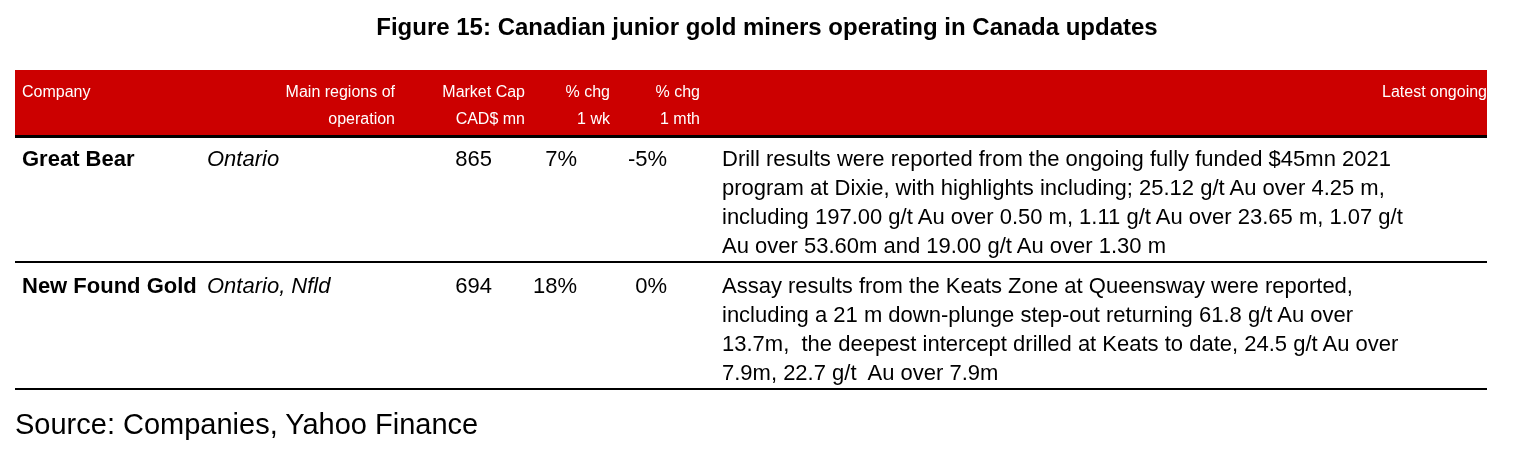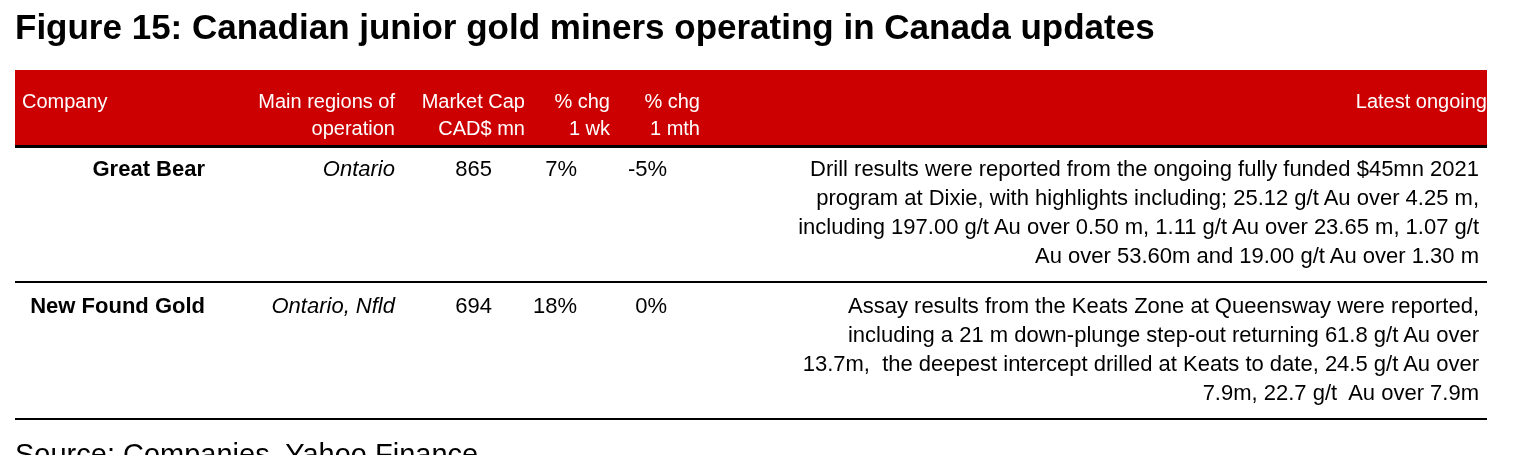--- a/index.html
+++ b/index.html
@@ -5,65 +5,66 @@
   * { margin: 0; padding: 0; box-sizing: border-box; }
   html, body {
     width: 1519px; height: 455px;
     background: #ffffff;
     font-family: "Liberation Sans", "DejaVu Sans", sans-serif;
     color: #000;
     overflow: hidden;
   }
   .figure-title {
     margin: 6px 0 0 15px;
-    font-size: 35px;
+    font-size: 24px;
     line-height: 42px;
     font-weight: bold;
     letter-spacing: 0px;
     white-space: nowrap;
+    text-align: center;
   }
   table.miners {
     border-collapse: collapse;
     table-layout: fixed;
     width: 1472px;
     margin: 22px 0 0 15px;
   }
   col.c1 { width: 190px; }
   col.c2 { width: 190px; }
   col.c3 { width: 130px; }
   col.c4 { width: 85px;  }
   col.c5 { width: 90px;  }
   col.c6 { width: 787px; }
 
   thead th {
     background: var(--header-bg, #CC0000);
     color: var(--header-text, #ffffff);
     font-weight: normal;
-    font-size: 20px;
+    font-size: 16px;
     line-height: 27px;
     vertical-align: top;
-    padding: 18px 0 3px 0;
+    padding: 8px 0 3px 0;
     border-bottom: 3px solid var(--border, #000);
   }
   thead th span { display: block; }
   th.h-company { text-align: left; padding-left: 7px; }
   th.h-center  { text-align: right; }
 
   tbody td {
     vertical-align: top;
     font-size: 22px;
     line-height: 29px;
     padding-top: 6px;
   }
   td.company { font-weight: bold; padding-left: 7px; white-space: nowrap; }
   td.regions { font-style: italic; padding-left: 2px; white-space: nowrap; }
   td.num     { text-align: right; padding-right: 33px; }
   td.update  { padding-left: 22px; padding-right: 8px; white-space: pre-wrap; }
 
-  tr.data-row td { border-bottom: 2px solid var(--border, #000); padding-bottom: 11px; text-align: right; }
+  tr.data-row td { border-bottom: 2px solid var(--border, #000); padding-bottom: 1px; }
   tr.row-2 td { padding-top: 8px; margin-top: 41px; }
 
   .source-note {
     margin: 17px 0 4px 15px;
     font-size: 29px;
     line-height: 34px;
     font-weight: normal;
   }
 </style>
 </head>

